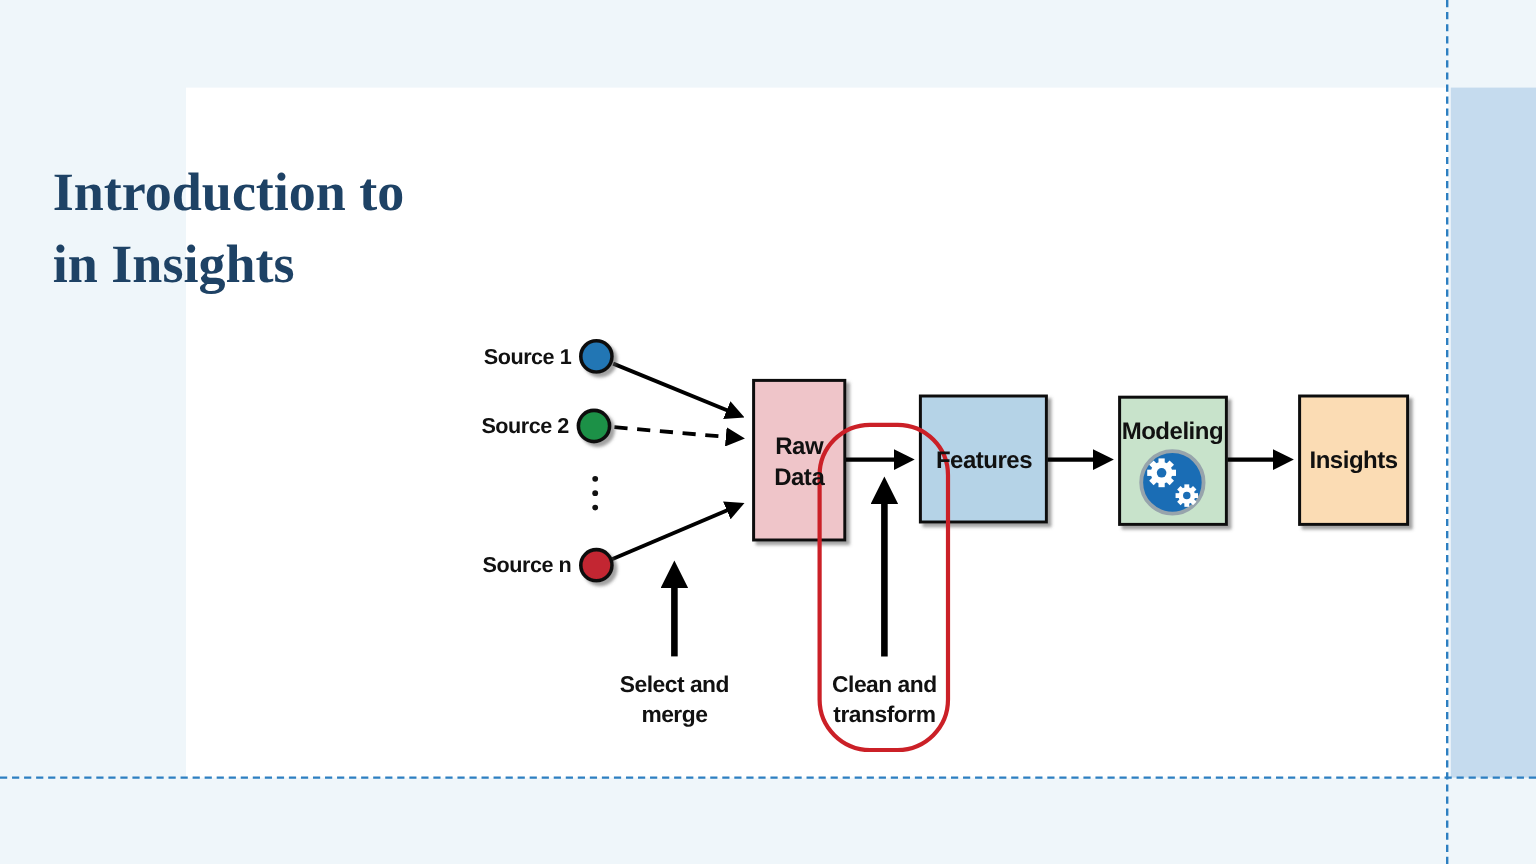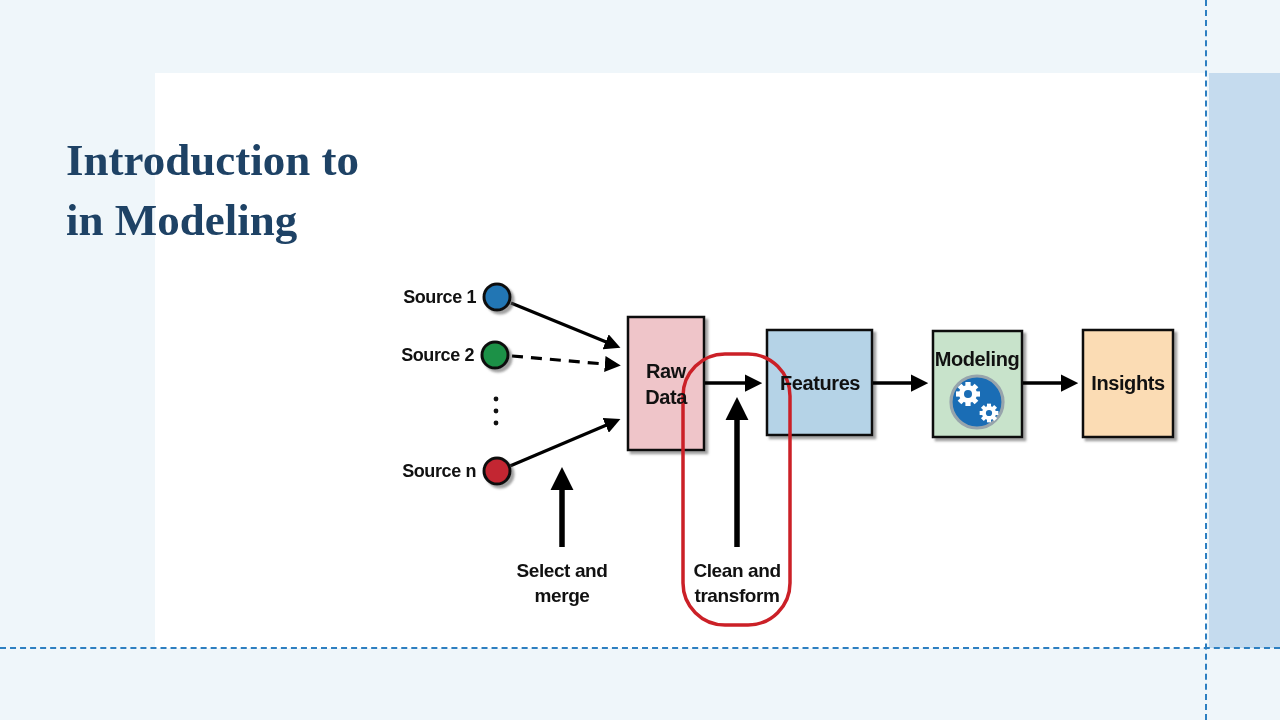--- a/index.html
+++ b/index.html
@@ -18,21 +18,21 @@
   }
   .guide-v{
     position:absolute;left:1205px;top:0;width:0;height:720px;
     border-left:2px dashed #2d7fc1;
   }
   .guide-h{
     position:absolute;left:0;top:647px;width:1280px;height:0;
     border-top:2px dashed #2d7fc1;
   }
   .title{
-    position:absolute;left:66px;top:130px;width:470px;margin:0;
+    position:absolute;left:44px;top:130px;width:470px;margin:0;
     font-family:"Liberation Serif", serif;
     font-weight:700;font-size:45px;line-height:60px;
     color:#1e4265;letter-spacing:0px;
   }
   .title span{display:block;}
   svg.diagram{position:absolute;left:0;top:0;}
   .dlabel{
     font-family:"Liberation Sans", sans-serif;
     font-weight:700;fill:#111111;letter-spacing:-0.4px;
   }
@@ -42,21 +42,21 @@
 
 <div class="slide">
 
   <div class="content-panel"></div>
   <div class="side-band"></div>
   <div class="guide-v"></div>
   <div class="guide-h"></div>
 
   <h1 class="title">
     <span>Introduction to</span>
-    <span>in Modeling</span>
+    <span>in Insights</span>
   </h1>
 
   <svg class="diagram" width="1280" height="720" viewBox="0 0 1280 720">
     <defs>
       <filter id="ds" x="-30%" y="-30%" width="160%" height="160%">
         <feDropShadow dx="3" dy="3" stdDeviation="1.3" flood-color="#555555" flood-opacity="0.55"></feDropShadow>
       </filter>
       <marker id="ah" viewBox="0 0 10 10" refX="7" refY="5" markerWidth="5" markerHeight="5" orient="auto-start-reverse">
         <path d="M0,0 L10,5 L0,10 Z" fill="#000000"></path>
       </marker>

